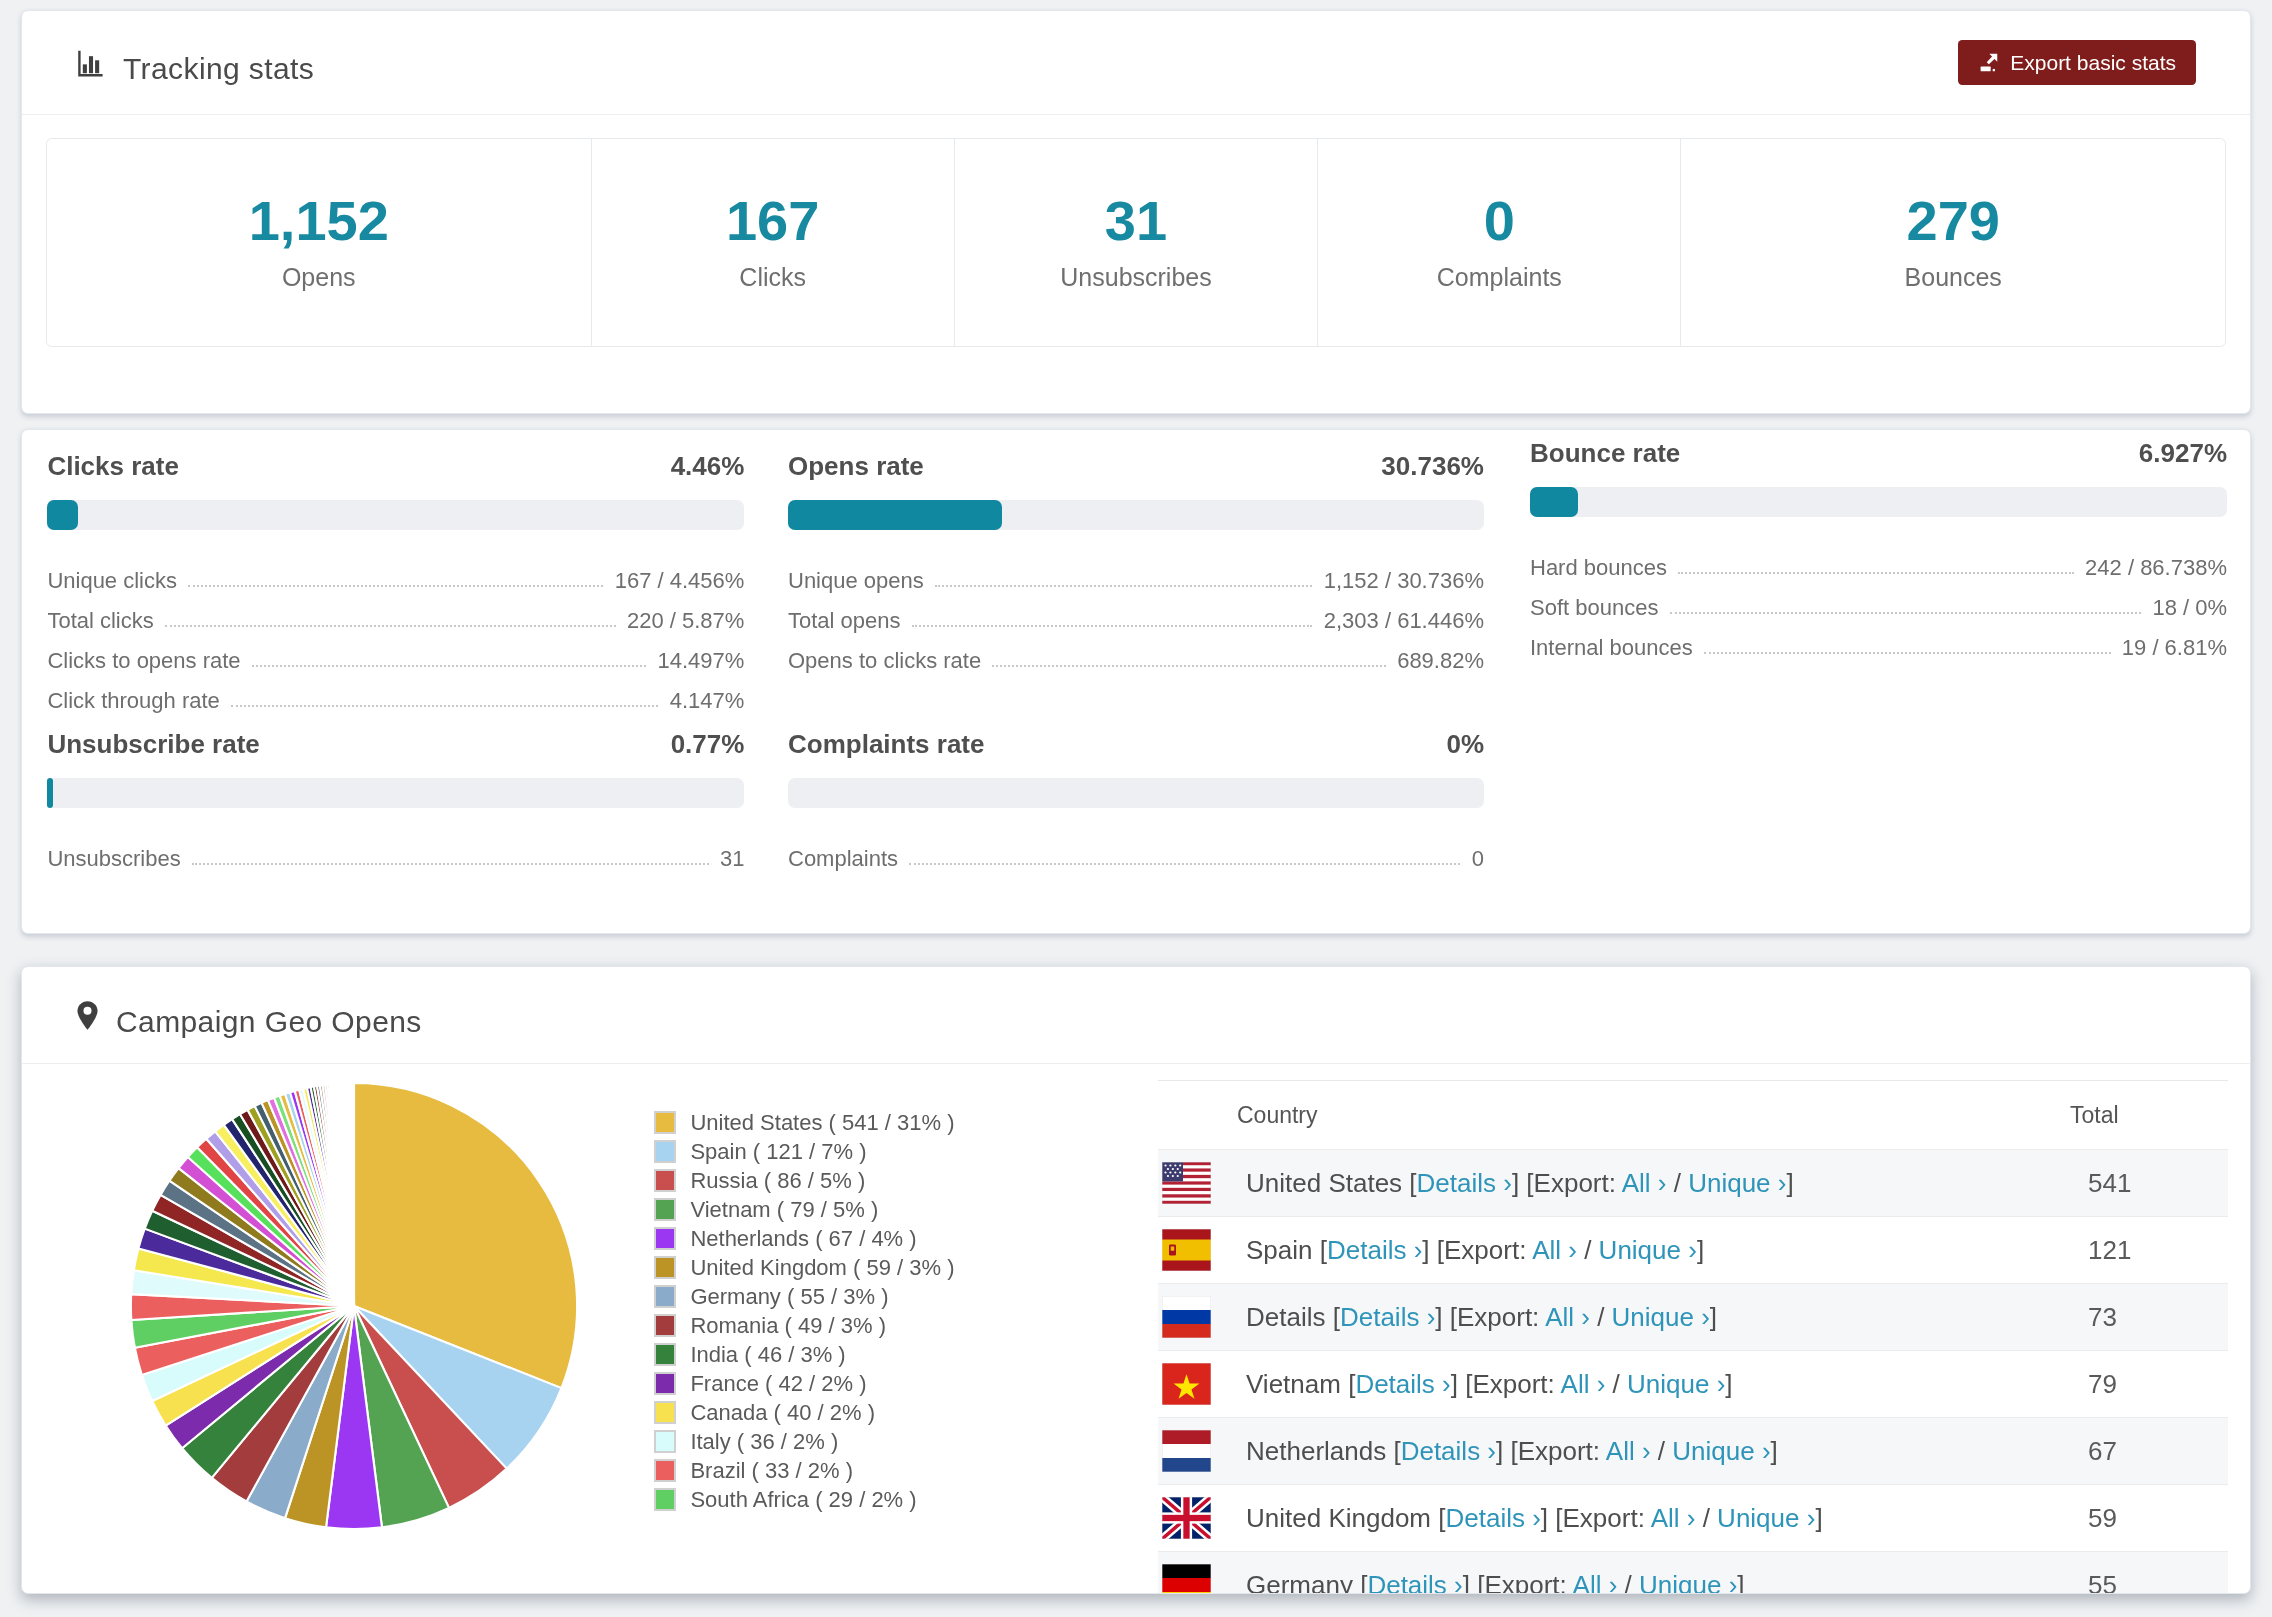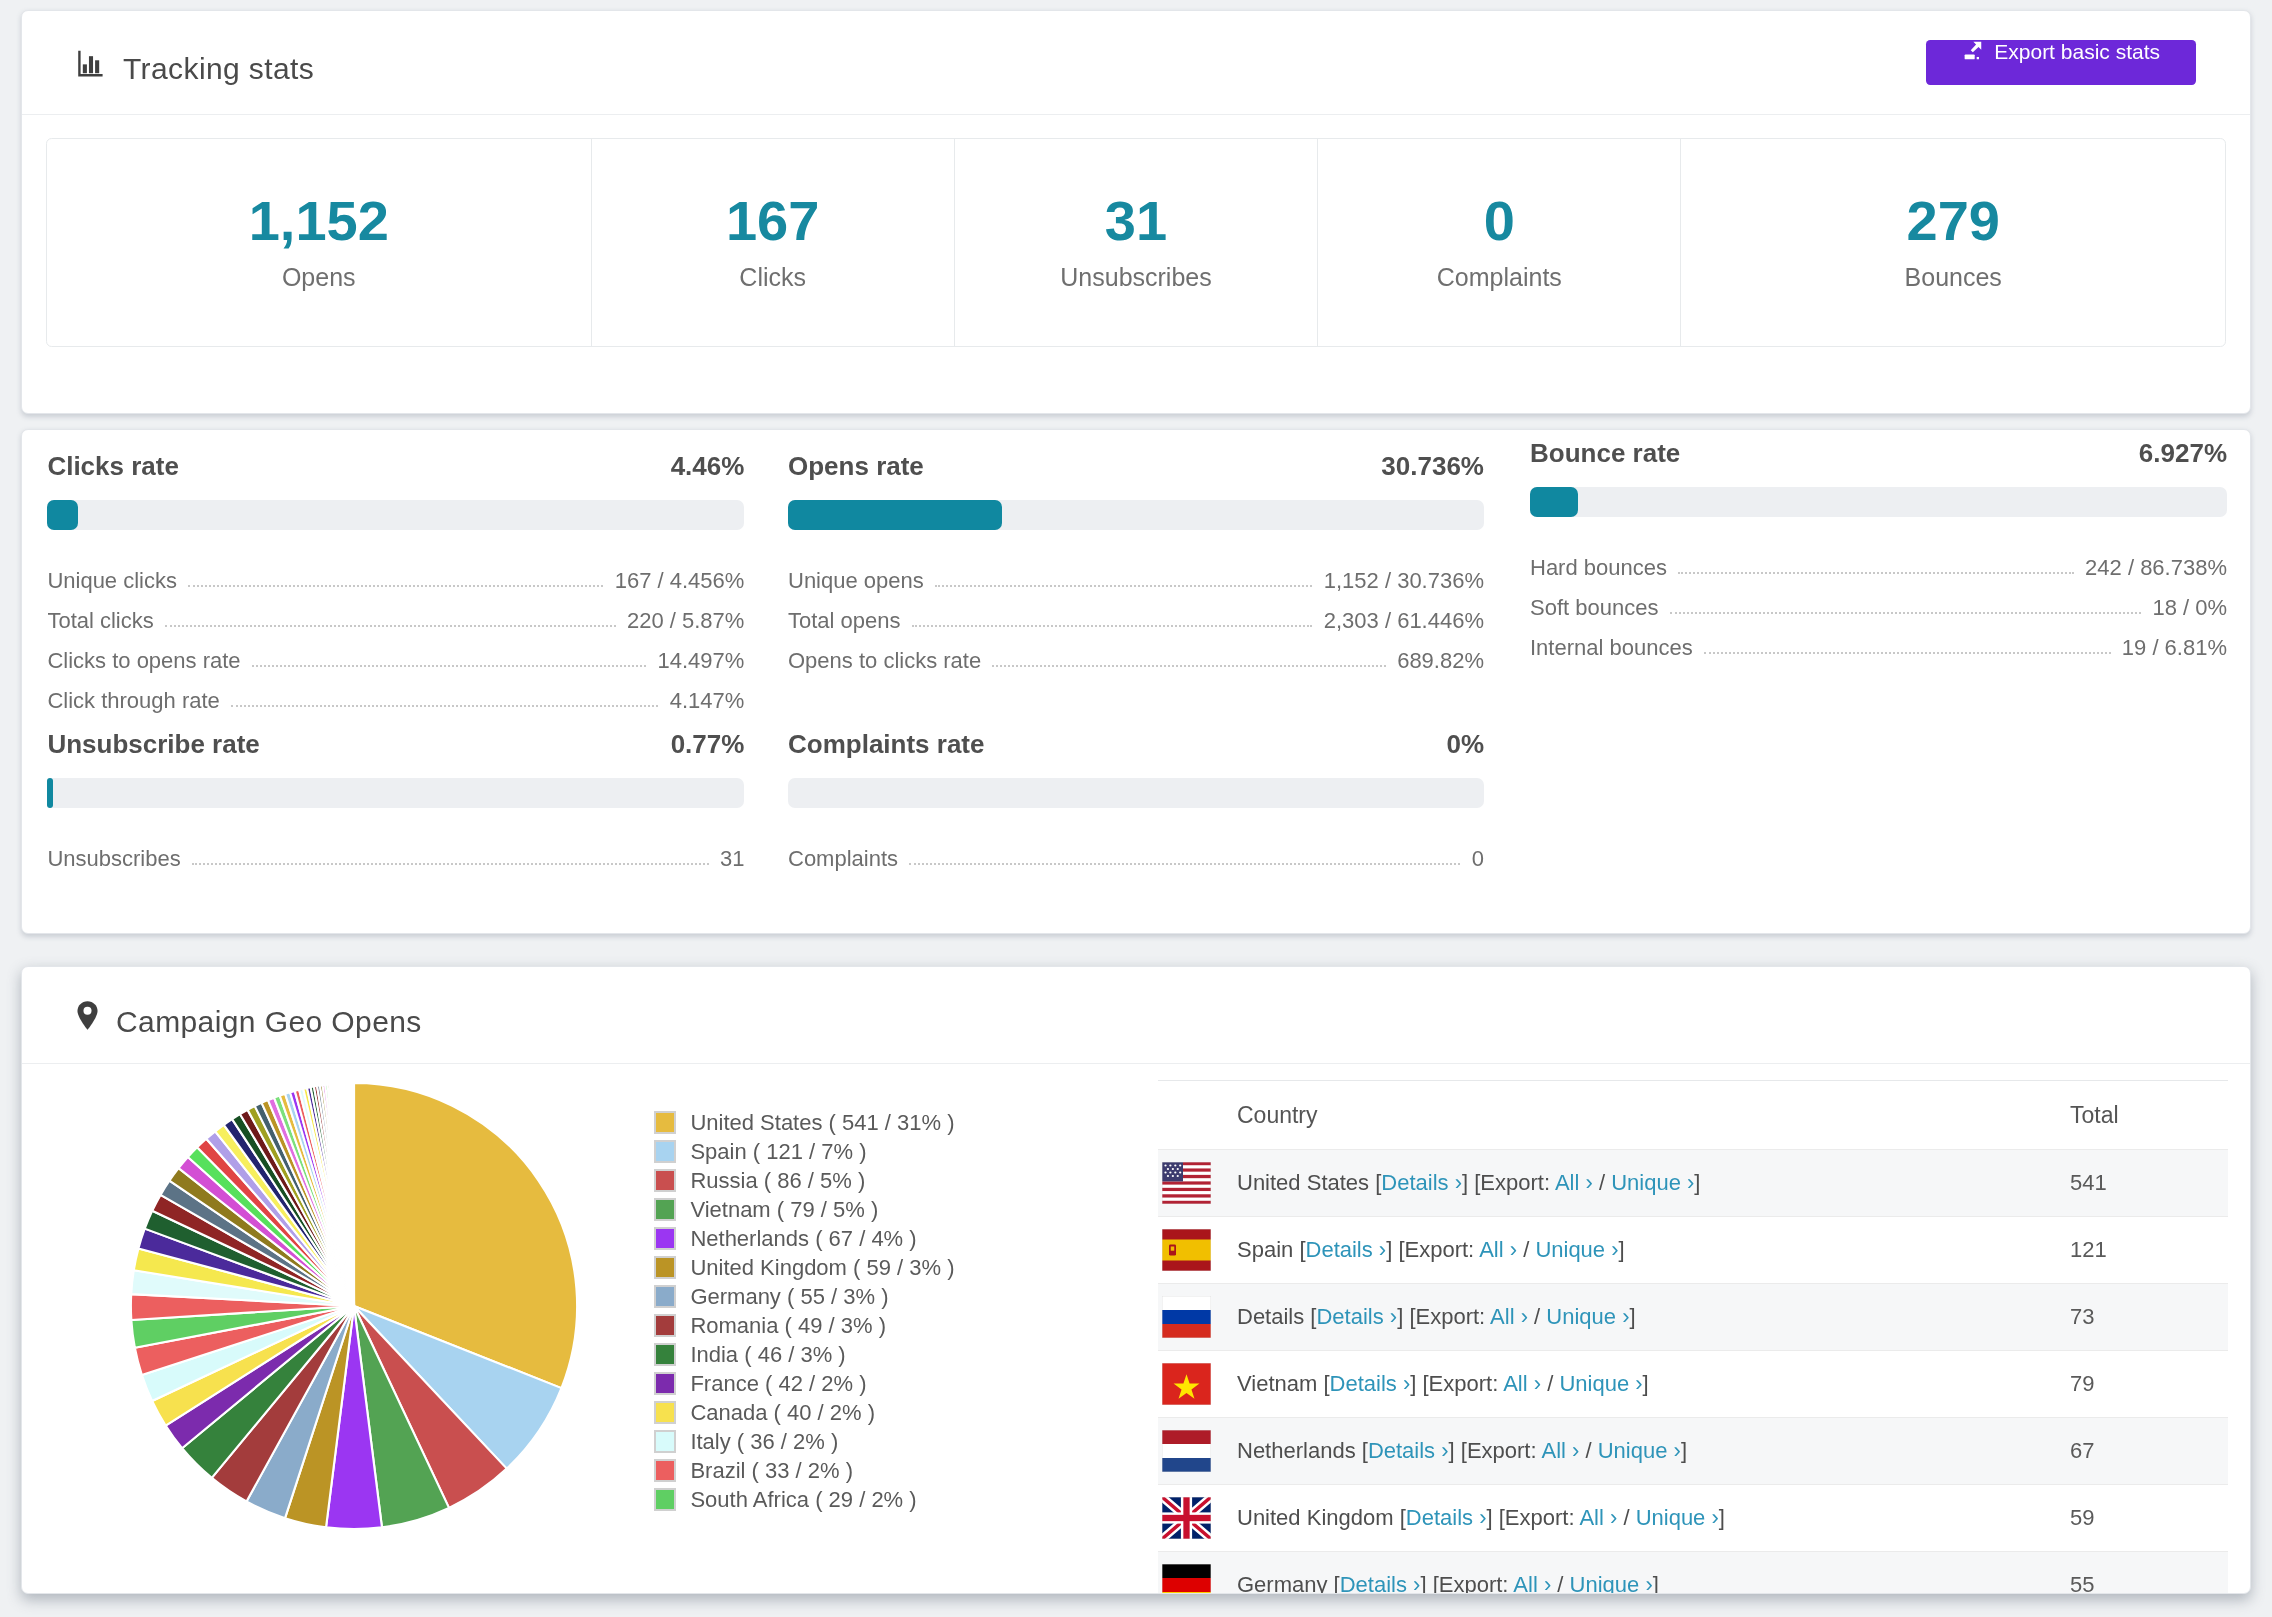--- a/index.html
+++ b/index.html
@@ -22,23 +22,23 @@
 
   
   .c-head{display:flex;align-items:center;height:103px;padding:0 54px;}
   .c-head.geo{height:96px;}
   .c-ttl{font-size:30px;font-weight:500;color:#4a4a4a;margin:13px 0 0 17px;letter-spacing:0.4px;}
   .c-divider{border-top:1.4px solid #eceef0;margin:0;}
   .ttl-icon{display:flex;align-items:center;}
 
   
   .export-btn{
-    margin-left:auto;display:flex;align-items:flex-start;gap:11.3px;
-    background:#6d28d9;color:#fff;border:none;border-radius:4.2px;
-    height:45px;padding:0 36px;font-size:21px;font-family:inherit;cursor:pointer;
+    margin-left:auto;display:flex;align-items:center;gap:11.3px;
+    background:#7f1d1d;color:#fff;border:none;border-radius:4.2px;
+    height:45px;padding:0 20px;font-size:21px;font-family:inherit;cursor:pointer;
   }
 
   
   .summary{
     position:absolute;left:24px;right:24px;top:127px;height:209px;
     border:1.4px solid #e7eaec;border-radius:5.6px;display:flex;box-sizing:border-box;
   }
   .sum-cell{flex:1;border-right:1.4px solid #e7eaec;display:flex;flex-direction:column;
             align-items:center;justify-content:center;}
   .sum-cell:first-child,.sum-cell:last-child{flex:1.5;}
@@ -65,21 +65,21 @@
   
   #pie{position:absolute;left:99px;top:106px;}
   .legend{position:absolute;left:632px;top:119px;margin-top:22px;}
   .lg-item{display:flex;align-items:center;height:29px;font-size:22px;color:#5a5a5a;}
   .lg-chip{width:18.4px;height:18.4px;border:2.1px solid #d0d0d0;margin-right:14px;flex:none;box-sizing:content-box;}
 
   .geo-table{position:absolute;left:1136px;top:113px;width:1070px;border-top:1.4px solid #e6e8ea;}
   .gt-header{display:grid;grid-template-columns:79px 833px 1fr;height:68px;
              align-items:center;font-size:23px;color:#555;}
   .geo-row{display:grid;grid-template-columns:79px 833px 1fr;height:66px;align-items:center;
-           border-top:0.7px solid #ebebeb;font-size:22px;color:#4e4e4e;}
+           border-top:0.7px solid #ebebeb;font-size:26px;color:#4e4e4e;gap:9px;}
   #gt-rows .geo-row:nth-child(odd){background:#f6f7f8;}
   .gr-flag{padding-left:4.2px;display:flex;align-items:center;}
   .gr-flag svg{display:block;}
   .gr-country{white-space:nowrap;}
   .gr-total{color:#5a5a5a;}
   .lnk{color:#2e94b9;text-decoration:none;cursor:pointer;}
 </style>
 </head>
 <body>
 

